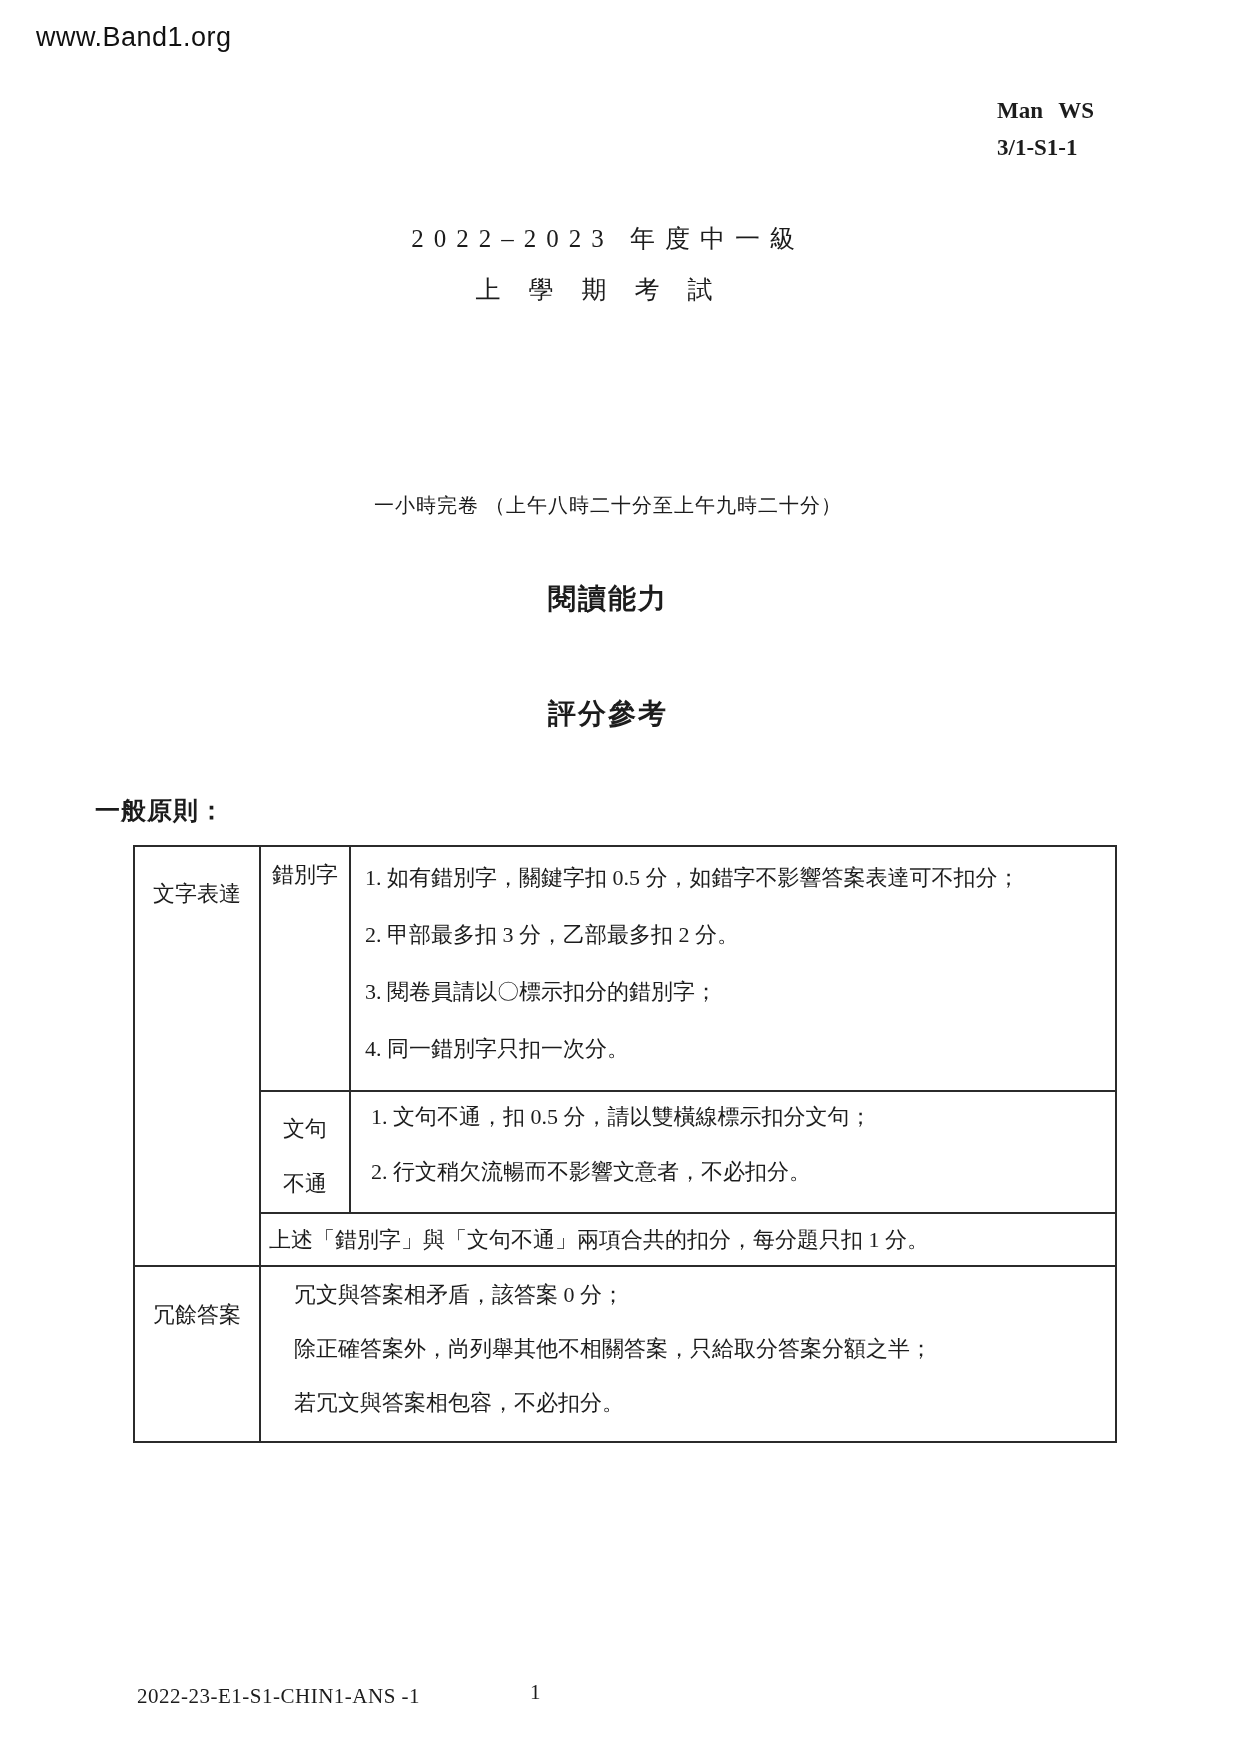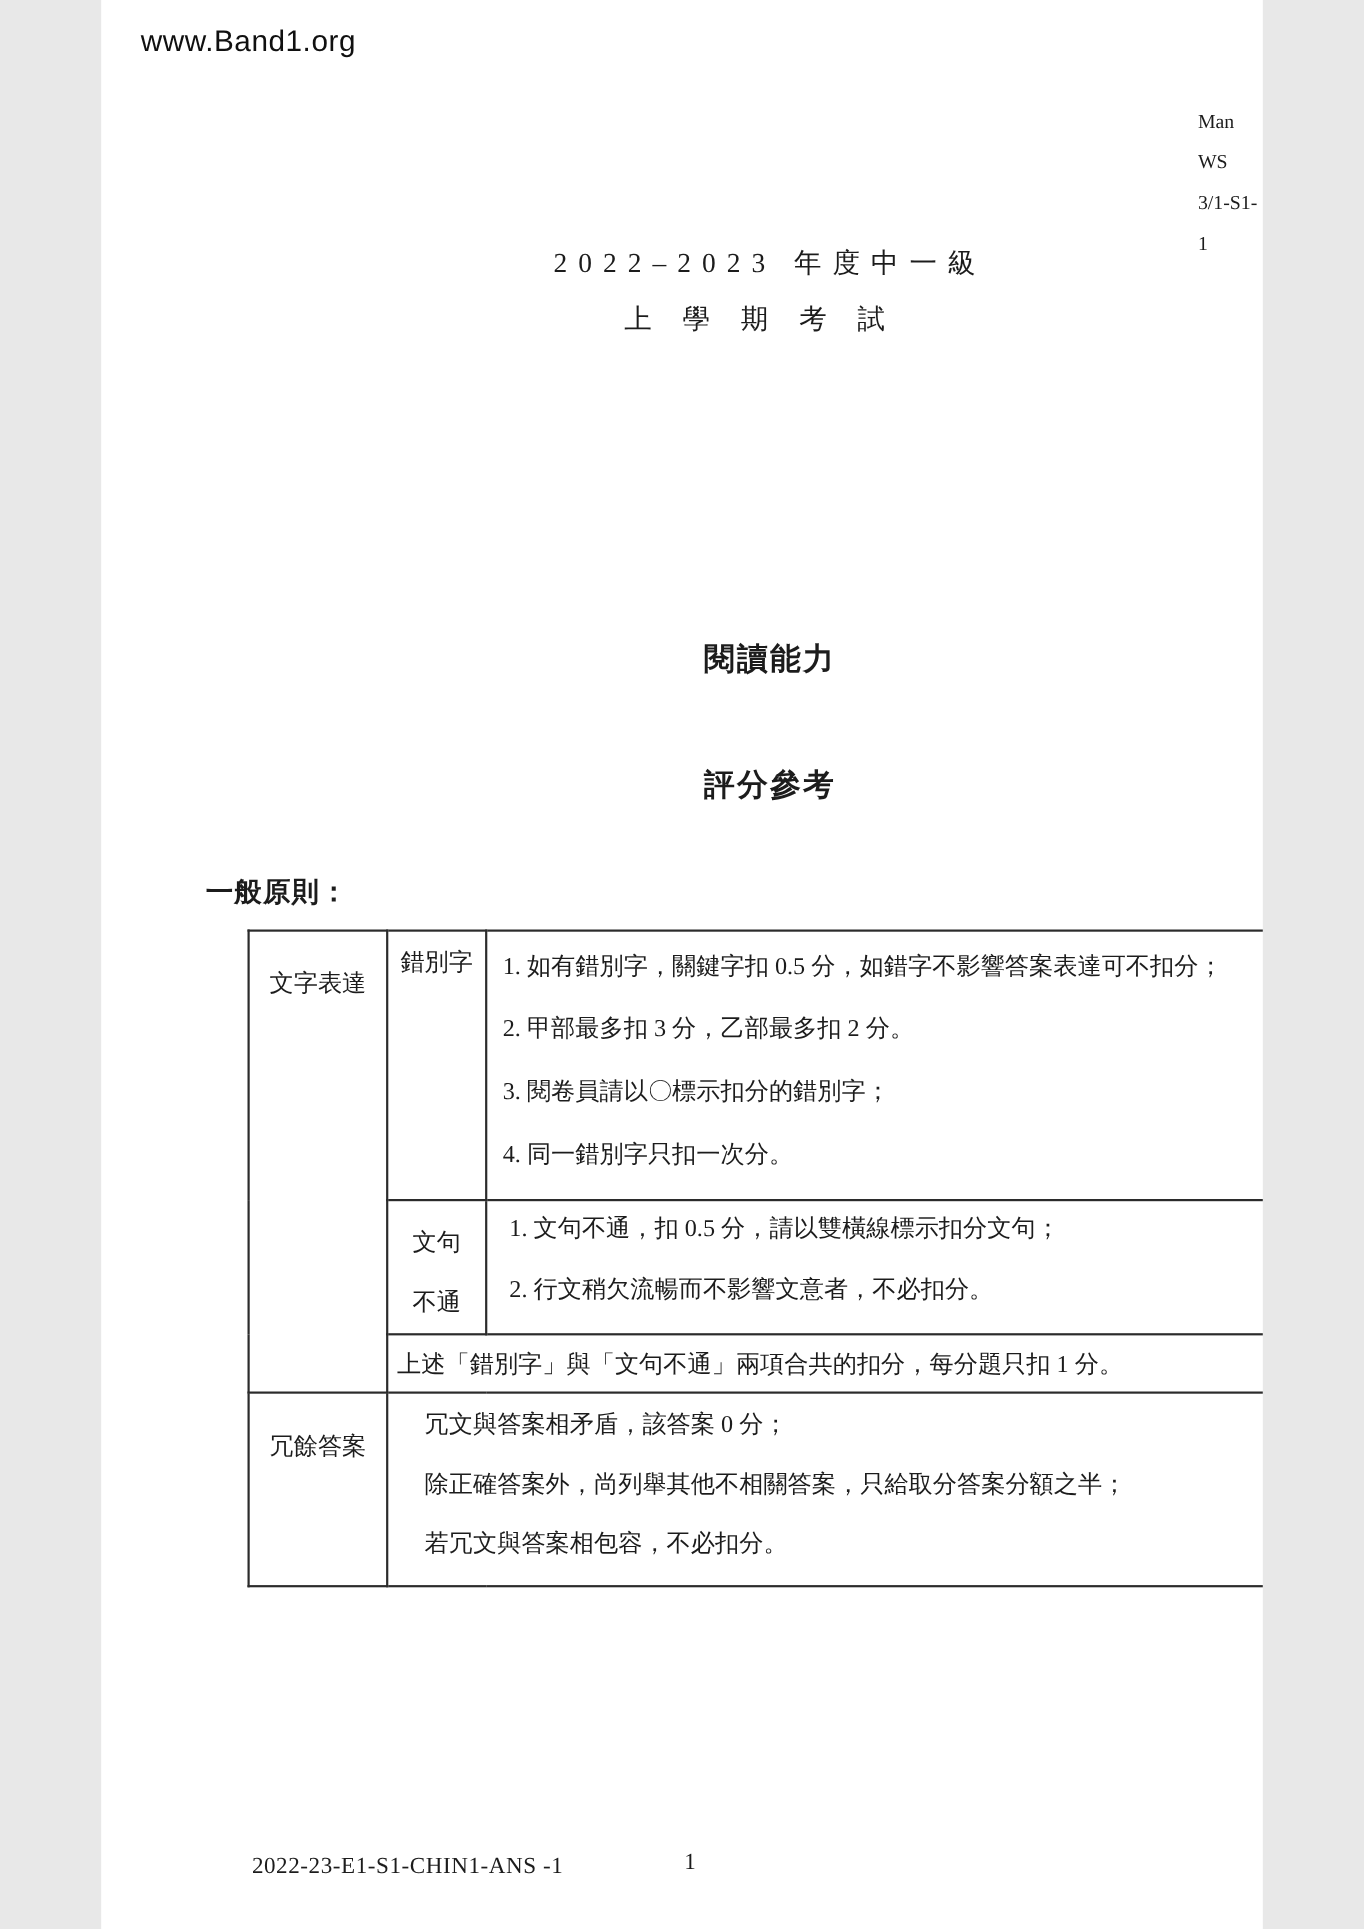--- a/index.html
+++ b/index.html
@@ -1,36 +1,36 @@
 <!DOCTYPE html>
 <html><head>
 <meta charset="utf-8">
 <style>
   html,body { margin:0; padding:0; background:#e8e8e8; }
   .page {
     position:relative;
-    width:1056px; height:1754px;
+    width:1240px; height:1754px;
     margin:0 auto;
     background:#ffffff;
     font-family:"Liberation Serif", serif;
     color:#1c1c1c;
     overflow:hidden;
   }
   .abs { position:absolute; }
   .centered { left:0; width:1216px; text-align:center; }
 
   .watermark {
     left:36px; top:22px;
     font-family:"Liberation Sans", sans-serif;
     font-size:27px; font-weight:500; color:#101010;
     letter-spacing:0.5px;
   }
   .doc-code {
     left:997px; top:92px;
-    font-size:18px; font-weight:normal; line-height:37px;
+    font-size:23px; font-weight:bold; line-height:37px;
     word-spacing:10px;
   }
   .school-name  { top:138px; font-size:25px; letter-spacing:12px; }
   .year-grade   { top:222px; font-size:25px; letter-spacing:10px; }
   .term-line    { top:273px; font-size:25px; letter-spacing:28px; }
   .paper-title  { top:378px; font-size:38px; font-weight:bold; letter-spacing:1px; word-spacing:14px; }
   .duration     { top:492px; font-size:20px; letter-spacing:1px; }
   .sec-heading  { font-size:28px; font-weight:bold; letter-spacing:2px; }
   .sec-reading  { top:580px; }
   .sec-marking  { top:695px; }
@@ -71,20 +71,21 @@
 
   <div class="abs watermark">www.Band1.org</div>
 
   <div class="abs doc-code">
     <div>Man WS</div>
     <div>3/1-S1-1</div>
   </div>
 
   <div class="abs centered year-grade">2022–2023 年度中一級</div>
   <div class="abs centered term-line">上學期考試</div>
+  <div class="abs centered duration">一小時完卷 （上午八時二十分至上午九時二十分）</div>
   <div class="abs centered sec-heading sec-reading">閱讀能力</div>
   <div class="abs centered sec-heading sec-marking">評分參考</div>
 
   <div class="abs principles-heading">一般原則：</div>
 
   <table class="marking">
     <colgroup>
       <col style="width:126px">
       <col style="width:90px">
       <col style="width:766px">

